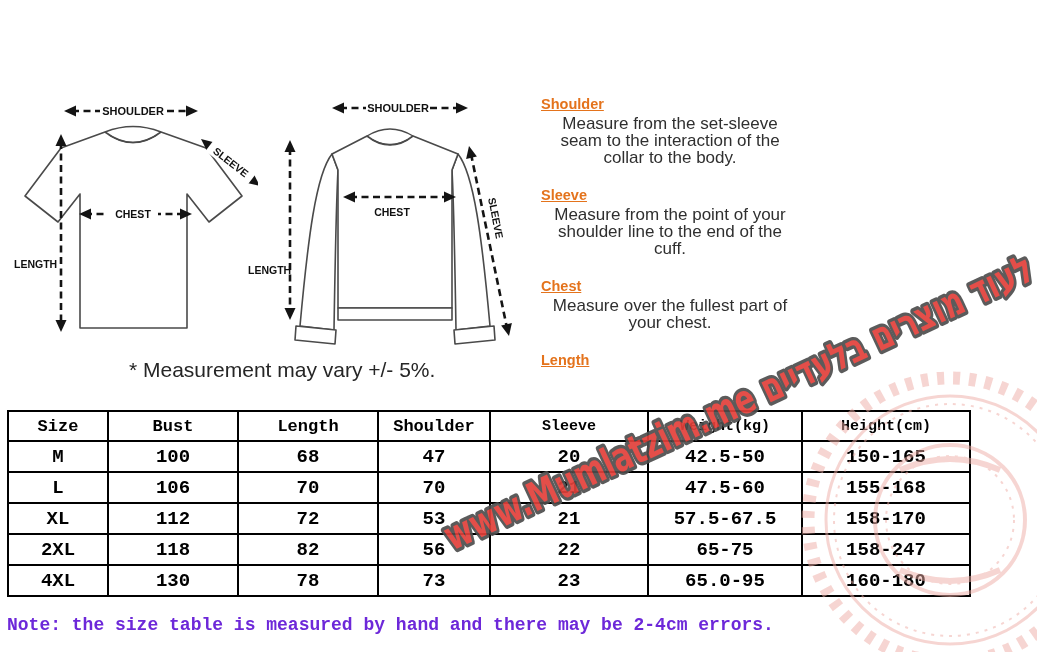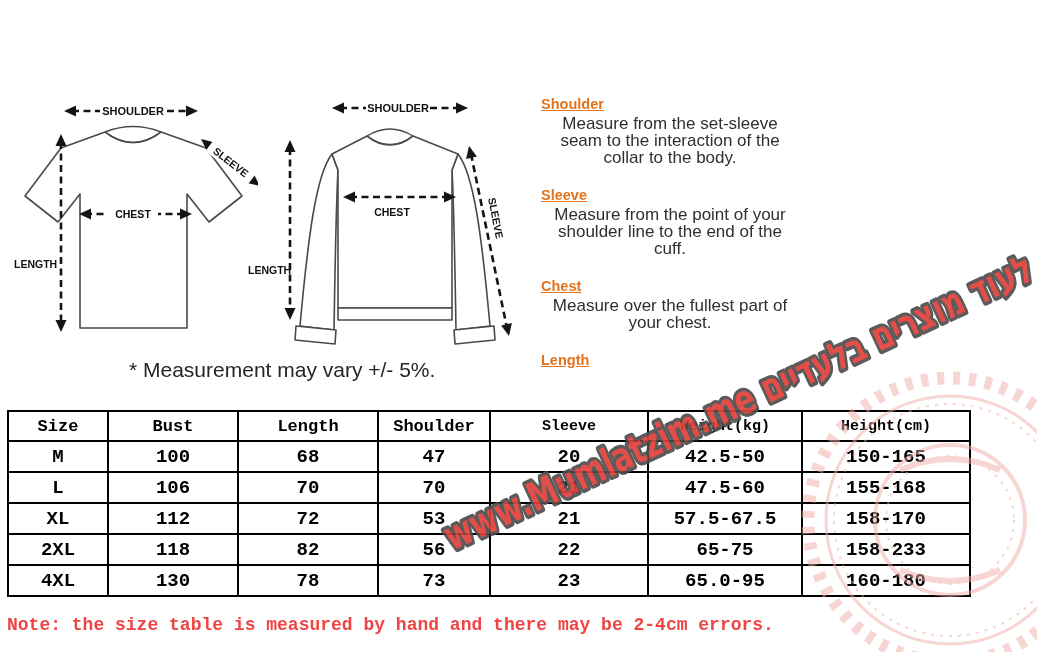--- a/index.html
+++ b/index.html
@@ -25,21 +25,21 @@
 
   
   #size-table{position:absolute;left:7px;top:410px;border-collapse:collapse;table-layout:fixed;
               width:962px;font-family:"Liberation Mono","DejaVu Sans Mono",monospace;background:transparent;}
   #size-table th,#size-table td{border:2px solid #000;text-align:center;padding:0;color:#000;font-weight:700;}
   #size-table th.big{font-size:17px;height:28px;}
   #size-table th.small{font-size:15px;height:28px;}
   #size-table td{font-size:19px;height:29px;}
 
   .bottom-note{position:absolute;left:7px;top:615px;font-family:"Liberation Mono","DejaVu Sans Mono",monospace;
-               font-weight:700;font-size:18px;color:#ef4444;white-space:nowrap;}
+               font-weight:700;font-size:18px;color:#6d28d9;white-space:nowrap;}
 
   
   #overlay{position:absolute;left:0;top:0;pointer-events:none;}
   #wm-text{font-family:"DejaVu Sans",sans-serif;font-weight:bold;font-size:40px;
            paint-order:stroke;stroke-linejoin:round;}
 </style>
 </head>
 <body>
 
 <div id="screen">
@@ -188,21 +188,21 @@
       <td>57.5-67.5</td>
       <td>158-170</td>
     </tr>
     <tr>
       <td>2XL</td>
       <td>118</td>
       <td>82</td>
       <td>56</td>
       <td>22</td>
       <td>65-75</td>
-      <td>158-233</td>
+      <td>158-247</td>
     </tr>
     <tr>
       <td>4XL</td>
       <td>130</td>
       <td>78</td>
       <td>73</td>
       <td>23</td>
       <td>65.0-95</td>
       <td>160-180</td>
     </tr>

